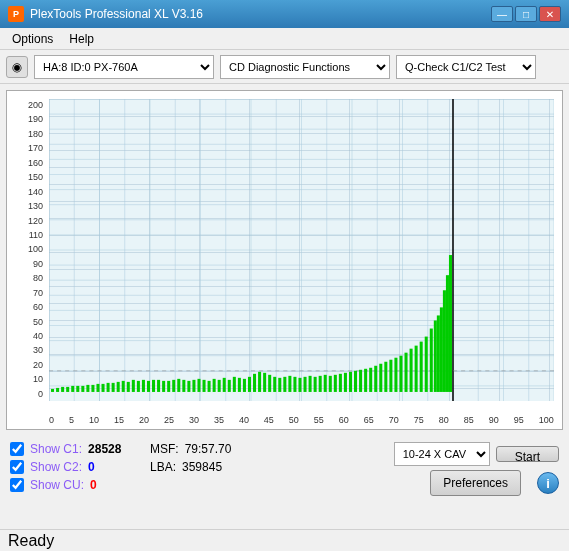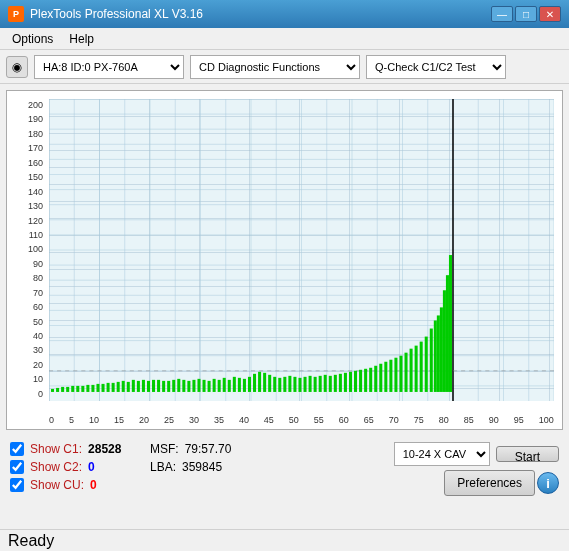--- a/index.html
+++ b/index.html
@@ -103,21 +103,21 @@
     }
     .toolbar select {
       height: 24px;
       font-size: 11px;
       border: 1px solid #aaa;
       background: white;
       padding: 0 4px;
       cursor: pointer;
     }
     .toolbar select.drive-select {
-      width: 150px;
+      width: 180px;
     }
     .toolbar select.function-select {
       width: 170px;
     }
     .toolbar select.test-select {
       width: 140px;
     }
 
     
     .chart-container {
@@ -203,21 +203,21 @@
       display: flex;
       align-items: center;
       gap: 6px;
       font-size: 12px;
     }
     .checkbox-row input[type="checkbox"] {
       width: 14px;
       height: 14px;
       cursor: pointer;
     }
-    .c1-label { color: #b91c1c; }
+    .c1-label { color: #8b5cf6; }
     .c2-value { color: #0000ff; font-weight: bold; }
     .cu-value { color: #ff0000; font-weight: bold; }
     .c1-value { color: #000; font-weight: bold; }
 
     .msf-group {
       display: flex;
       flex-direction: column;
       gap: 4px;
       font-size: 12px;
       min-width: 110px;
@@ -257,21 +257,21 @@
       padding: 3px 18px;
       font-size: 12px;
       cursor: pointer;
       height: 16px;
       text-align: right;
     }
 
     .pref-row {
       display: flex;
       align-items: center;
-      gap: 2px;
+      gap: 16px;
       justify-content: flex-start;
     }
     .pref-btn {
       background: linear-gradient(to bottom, #e8e8e8, #d0d0d0);
       border: 1px solid #888;
       border-radius: 3px;
       padding: 3px 12px;
       font-size: 12px;
       cursor: pointer;
       height: 26px;

